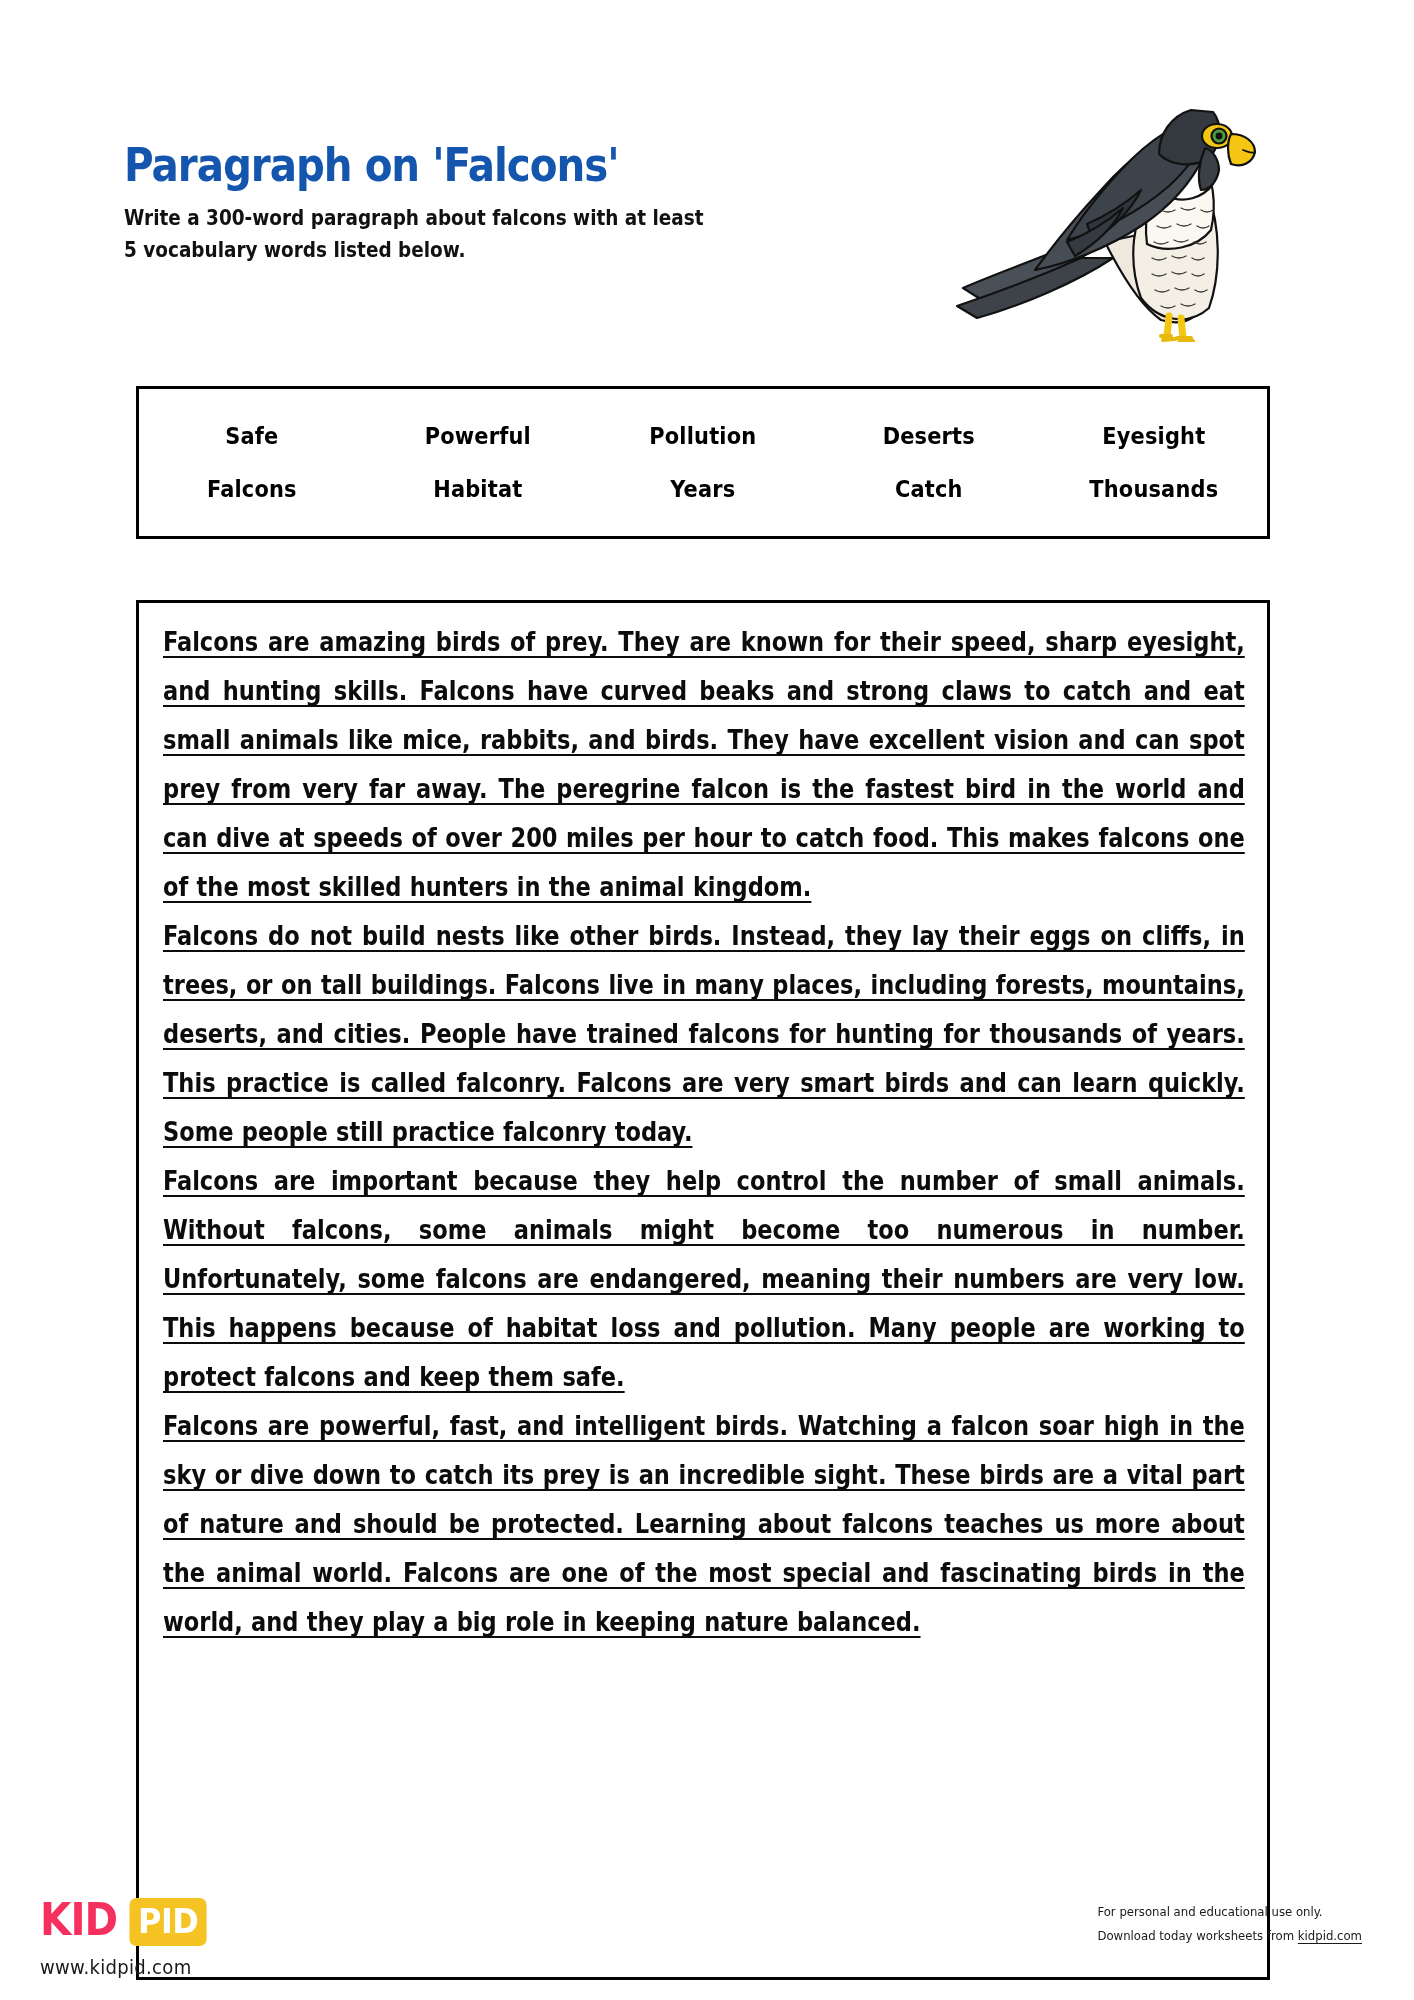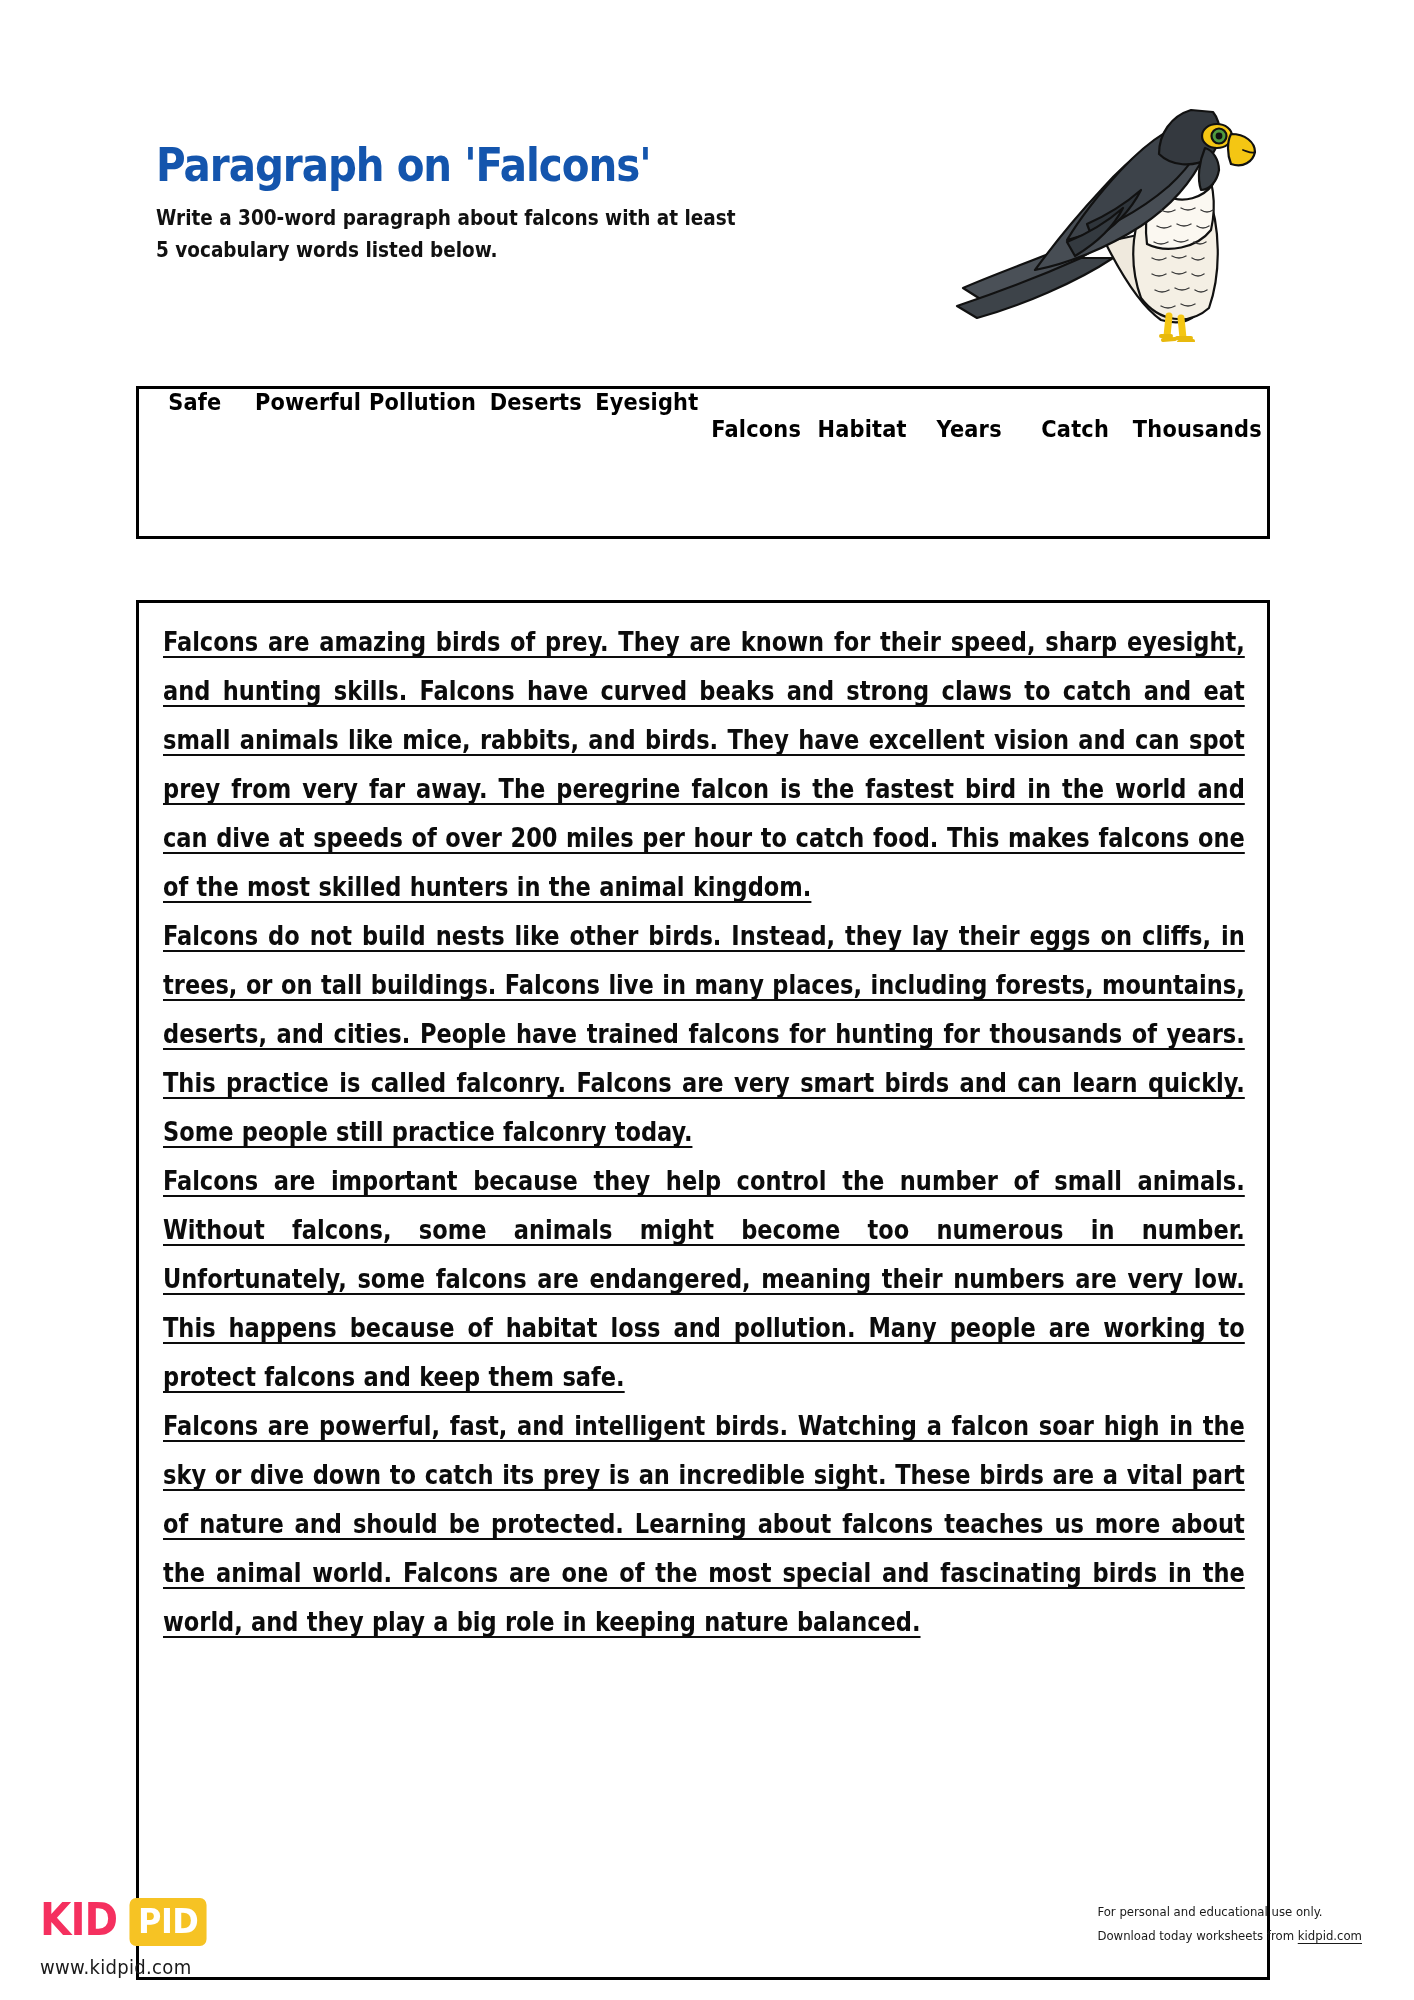--- a/index.html
+++ b/index.html
@@ -17,21 +17,21 @@
 
   .page {
     position: absolute;
     inset: 0;
     background: #ffffff;
   }
 
   
   .header {
     position: absolute;
-    left: 156px;
+    left: 124px;
     top: 140px;
     width: 860px;
   }
   .title {
     font-family: "DejaVu Sans", sans-serif;
     font-size: 47px;
     font-weight: bold;
     color: #1455ad;
     letter-spacing: -1.2px;
     line-height: 1.05;
@@ -66,20 +66,21 @@
   
   .vocab-box {
     position: absolute;
     left: 136px;
     top: 386px;
     width: 1134px;
     height: 153px;
     border: 3px solid #000000;
     box-sizing: border-box;
     display: flex;
+    flex-direction: column;
     justify-content: center;
   }
   .vocab-row {
     display: flex;
     width: 100%;
   }
   .vocab-row + .vocab-row { margin-top: 27px; }
   .vocab-cell {
     flex: 1;
     text-align: center;

